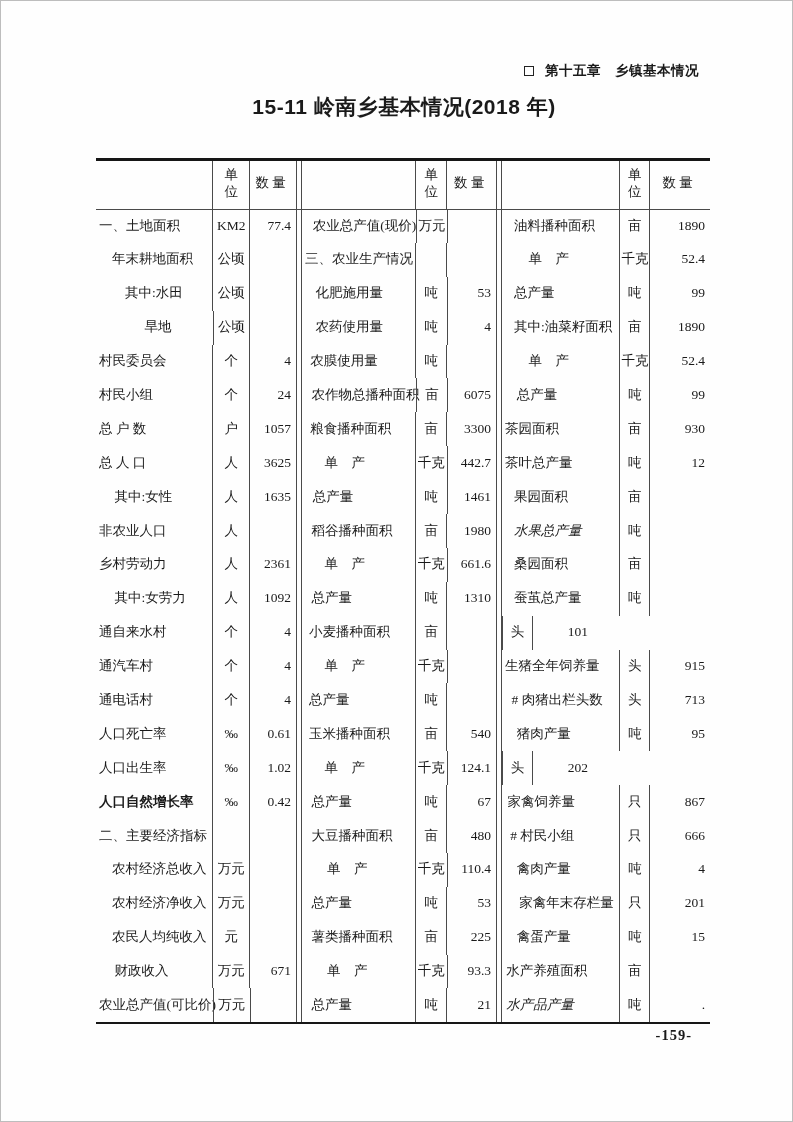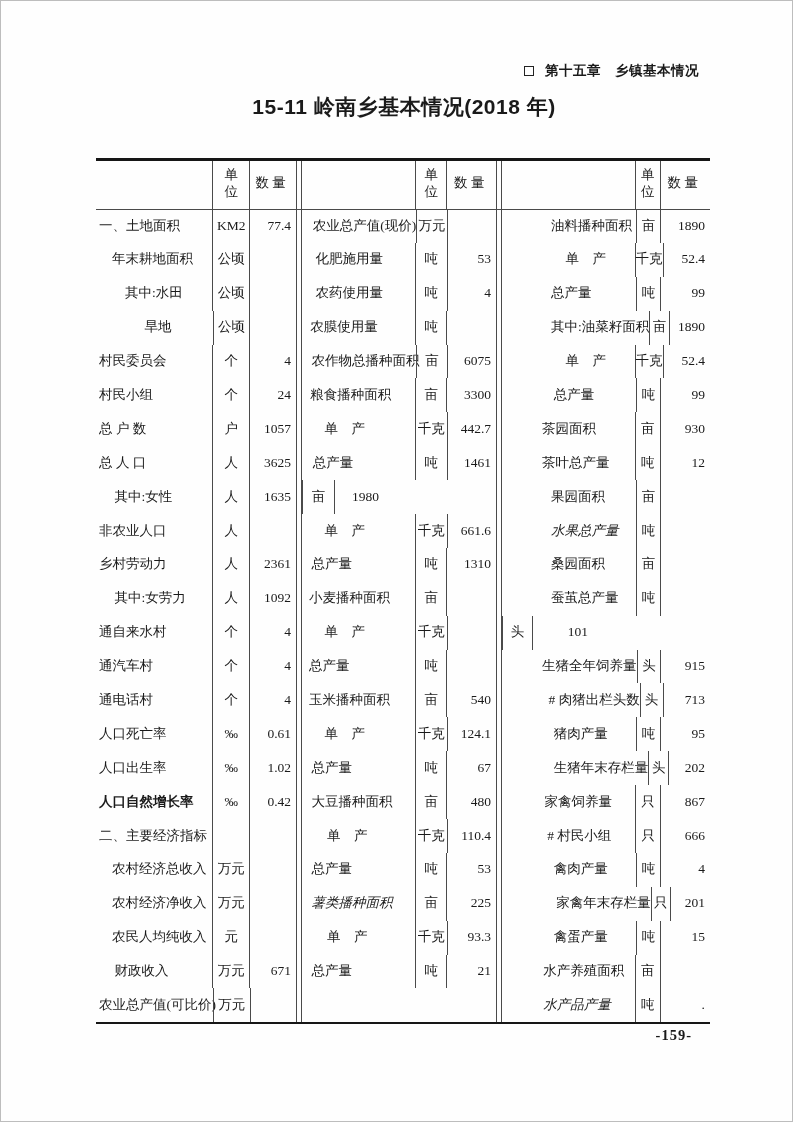--- a/index.html
+++ b/index.html
@@ -45,21 +45,21 @@
   .gh,.row{display:flex;align-items:center;}
   .gh{height:51px;}
   .row{height:33.9px;}
   .cell{box-sizing:border-box;height:100%;display:flex;align-items:center;
         font-size:13.5px;white-space:nowrap;overflow:visible;line-height:1.25;}
   .cl{justify-content:flex-start;padding-left:3px;}
   .cu{justify-content:center;border-left:1px solid #4a4a4a;border-right:1px solid #4a4a4a;}
   .cv{justify-content:flex-end;padding-right:5px;}
   .g1 .cl{width:117px;} .g1 .cu{width:38px;} .g1 .cv{width:46px;}
   .g2 .cl{width:114px;} .g2 .cu{width:33px;} .g2 .cv{width:49px;}
-  .g3 .cl{width:118px;margin-left:37px;} .g3 .cu{width:31px;} .g3 .cv{width:60px;}
+  .g3 .cl{width:118px;} .g3 .cu{width:31px;} .g3 .cv{width:60px;}
   .hu{white-space:pre-line;text-align:center;justify-content:center;}
   .hq{justify-content:center;}
   
   .pagenum{
     position:absolute;top:1026px;right:100px;
     font-size:14.5px;letter-spacing:1px;font-weight:600;
   }
 </style>
 </head>
 <body>
@@ -217,20 +217,25 @@
 位</div>
           <div class="cell cv hq">数 量</div>
         </div>
         <div>
             <div class="row">
     <div class="cell cl" style="padding-left: 10.8px;">农业总产值(现价)</div>
     <div class="cell cu">万元</div>
     <div class="cell cv"></div>
   </div>
             <div class="row">
+    <div class="cell cl" style="padding-left: 3px;">三、农业生产情况</div>
+    <div class="cell cu"></div>
+    <div class="cell cv"></div>
+  </div>
+            <div class="row">
     <div class="cell cl" style="padding-left: 13.4px;">化肥施用量</div>
     <div class="cell cu">吨</div>
     <div class="cell cv">53</div>
   </div>
             <div class="row">
     <div class="cell cl" style="padding-left: 13.4px;">农药使用量</div>
     <div class="cell cu">吨</div>
     <div class="cell cv">4</div>
   </div>
             <div class="row">
@@ -252,20 +257,21 @@
     <div class="cell cl" style="padding-left: 22.5px;">单　产</div>
     <div class="cell cu">千克</div>
     <div class="cell cv">442.7</div>
   </div>
             <div class="row">
     <div class="cell cl" style="padding-left: 10.8px;">总产量</div>
     <div class="cell cu">吨</div>
     <div class="cell cv">1461</div>
   </div>
             <div class="row">
+    <div class="cell cl" style="padding-left: 9.5px;">稻谷播种面积</div>
     <div class="cell cu">亩</div>
     <div class="cell cv">1980</div>
   </div>
             <div class="row">
     <div class="cell cl" style="padding-left: 22.5px;">单　产</div>
     <div class="cell cu">千克</div>
     <div class="cell cv">661.6</div>
   </div>
             <div class="row">
     <div class="cell cl" style="padding-left: 9.5px;">总产量</div>
@@ -311,21 +317,21 @@
     <div class="cell cl" style="padding-left: 25.1px;">单　产</div>
     <div class="cell cu">千克</div>
     <div class="cell cv">110.4</div>
   </div>
             <div class="row">
     <div class="cell cl" style="padding-left: 9.5px;">总产量</div>
     <div class="cell cu">吨</div>
     <div class="cell cv">53</div>
   </div>
             <div class="row">
-    <div class="cell cl" style="padding-left: 9.5px; font-style: italic;">薯类播种面积</div>
+    <div class="cell cl" style="padding-left: 9.5px;">薯类播种面积</div>
     <div class="cell cu">亩</div>
     <div class="cell cv">225</div>
   </div>
             <div class="row">
     <div class="cell cl" style="padding-left: 25.1px;">单　产</div>
     <div class="cell cu">千克</div>
     <div class="cell cv">93.3</div>
   </div>
             <div class="row">
     <div class="cell cl" style="padding-left: 9.5px;">总产量</div>
@@ -416,21 +422,20 @@
     <div class="cell cl" style="padding-left: 9.5px;"># 肉猪出栏头数</div>
     <div class="cell cu">头</div>
     <div class="cell cv">713</div>
   </div>
             <div class="row">
     <div class="cell cl" style="padding-left: 14.7px;">猪肉产量</div>
     <div class="cell cu">吨</div>
     <div class="cell cv">95</div>
   </div>
             <div class="row">
-    <div class="cell cl" style="padding-left: 14.7px;">生猪年末存栏量</div>
     <div class="cell cu">头</div>
     <div class="cell cv">202</div>
   </div>
             <div class="row">
     <div class="cell cl" style="padding-left: 5.6px;">家禽饲养量</div>
     <div class="cell cu">只</div>
     <div class="cell cv">867</div>
   </div>
             <div class="row">
     <div class="cell cl" style="padding-left: 8.2px;"># 村民小组</div>

